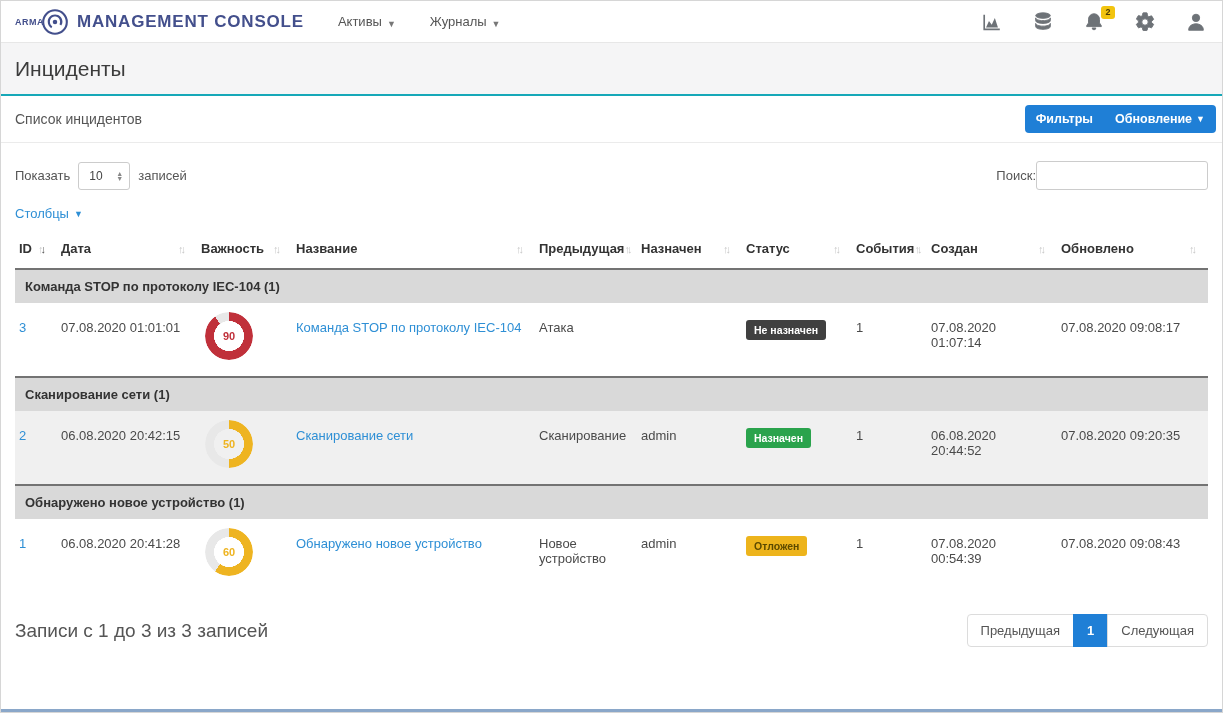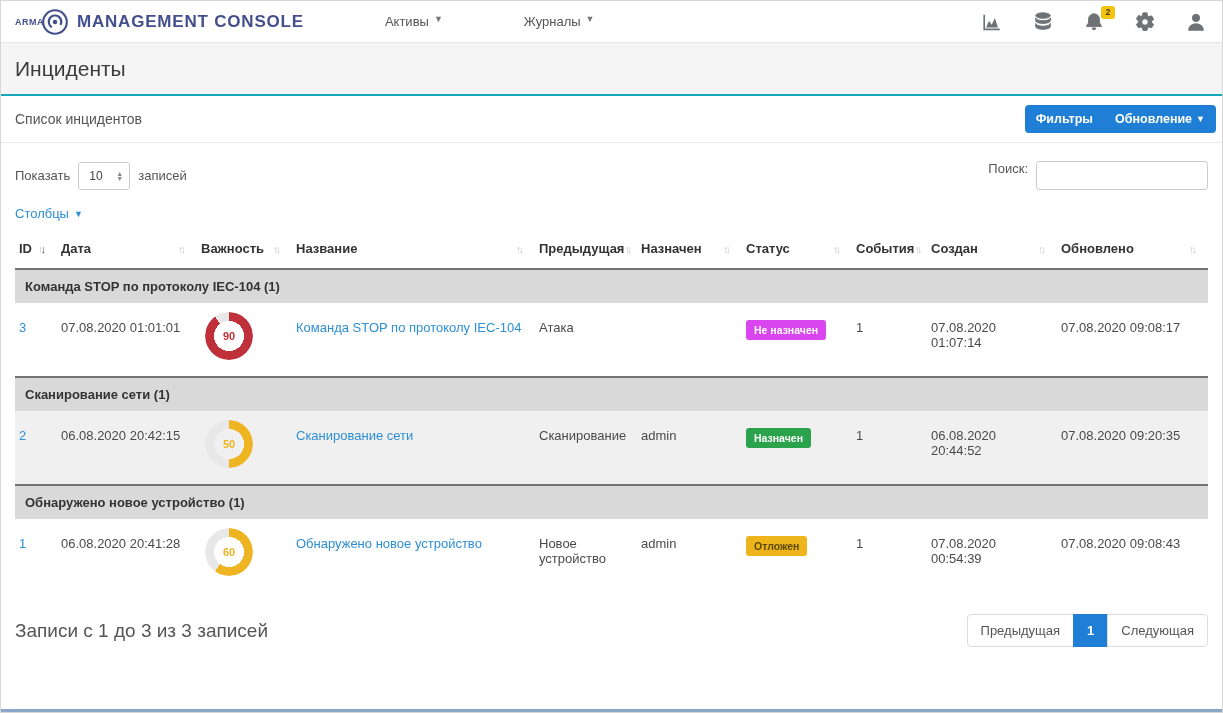--- a/index.html
+++ b/index.html
@@ -13,21 +13,21 @@
   
   .navbar {
     height: 42px; background:#fff; border-bottom:1px solid #e7e7e7;
     display:flex; align-items:center; padding:0 14px;
   }
   .logo { display:flex; align-items:center; cursor:pointer; }
   .logo-prefix { font-size:9px; font-weight:bold; color:#434f8c; letter-spacing:.5px; margin-right:-3px; position:relative; z-index:2; }
   .logo-mark { width:28px; height:28px; margin-right:8px; }
   .brand { font-size:17px; font-weight:bold; color:#434f8c; letter-spacing:.8px; }
   .nav-menus { display:flex; margin-left:34px; gap:34px; }
-  .nav-menu { font-size:13px; color:#555; cursor:pointer; display:flex; align-items:flex-start; gap:5px;margin-left:47px; }
+  .nav-menu { font-size:13px; color:#555; cursor:pointer; display:flex; align-items:flex-end; gap:5px; }
   .caret { font-size:9px; color:#777; }
   .nav-icons { margin-left:auto; display:flex; align-items:center; gap:27px; }
   .nav-icon { position:relative; width:24px; height:24px; display:flex; align-items:center; justify-content:center; cursor:pointer; }
   .nav-icon svg { fill:#6d7277; stroke:#6d7277; }
   .bell-badge {
     position:absolute; top:-4px; right:-9px; min-width:14px; height:13px;
     background:#f2c40f; color:#4d3c00; font-size:9px; font-weight:bold;
     border-radius:3px; display:flex; align-items:center; justify-content:center; padding:0 2px;
   }
 
@@ -54,21 +54,21 @@
   
   .controls { display:flex; justify-content:space-between; align-items:center; padding:18px 14px 0 14px; }
   .show-ctrl { display:flex; align-items:center; gap:8px; font-size:13px; color:#555; }
   .num-spinner {
     width:52px; height:28px; border:1px solid #ccc; border-radius:3px; background:#fff;
     display:flex; align-items:center; justify-content:space-between; padding:0 6px 0 10px; cursor:pointer;
   }
   .num-spinner .val { font-size:12px; color:#444; }
   .spin-arrows { display:flex; flex-direction:column; line-height:5px; }
   .spin-arrows span { font-size:7px; color:#888; }
-  .search-ctrl { display:flex; align-items:flex-start; gap:8px; font-size:13px; color:#555; }
+  .search-ctrl { display:flex; align-items:center; font-size:13px; color:#555; }
   .search-input { width:172px; height:29px; border:1px solid #ccc; border-radius:3px; padding:0 8px; font-size:13px; font-family:inherit; }
   .columns-link {
     display:inline-flex; align-items:center; gap:5px; margin:16px 14px 4px 14px;
     color:#2e8fd5; font-size:13px; cursor:pointer;
   }
   .columns-link .caret { color:#2e8fd5; }
 
   
   table.incidents { width:calc(100% - 28px); margin:6px 14px 0 14px; border-collapse:collapse; table-layout:fixed; }
   thead th {
@@ -306,21 +306,21 @@
     <td class="cell-date">07.08.2020 01:01:01</td>
     <td class="cell-severity">
       <div class="donut-wrap">
         <div class="donut-ring" style="background: conic-gradient(rgb(192, 48, 58) 90%, rgb(232, 232, 232) 0deg);"></div>
         <span class="donut-value" style="color: rgb(192, 48, 58);">90</span>
       </div>
     </td>
     <td class="cell-name"><a href="#" class="cell-link">Команда STOP по протоколу IEC-104</a></td>
     <td class="cell-category">Атака</td>
     <td class="cell-assignee"></td>
-    <td class="cell-status"><span class="badge" style="background: #d946ef; color: rgb(255, 255, 255);">Не назначен</span></td>
+    <td class="cell-status"><span class="badge" style="background: #404040; color: rgb(255, 255, 255);">Не назначен</span></td>
     <td class="cell-events">1</td>
     <td class="cell-created">07.08.2020 01:07:14</td>
     <td class="cell-updated">07.08.2020 09:08:17</td>
   </tr>
         <tr class="group-row">
     <td colspan="10" class="group-title">Сканирование сети (1)</td>
   </tr>
         <tr class="data-row striped">
     <td class="cell-id"><a href="#" class="cell-link">2</a></td>
     <td class="cell-date">06.08.2020 20:42:15</td>

